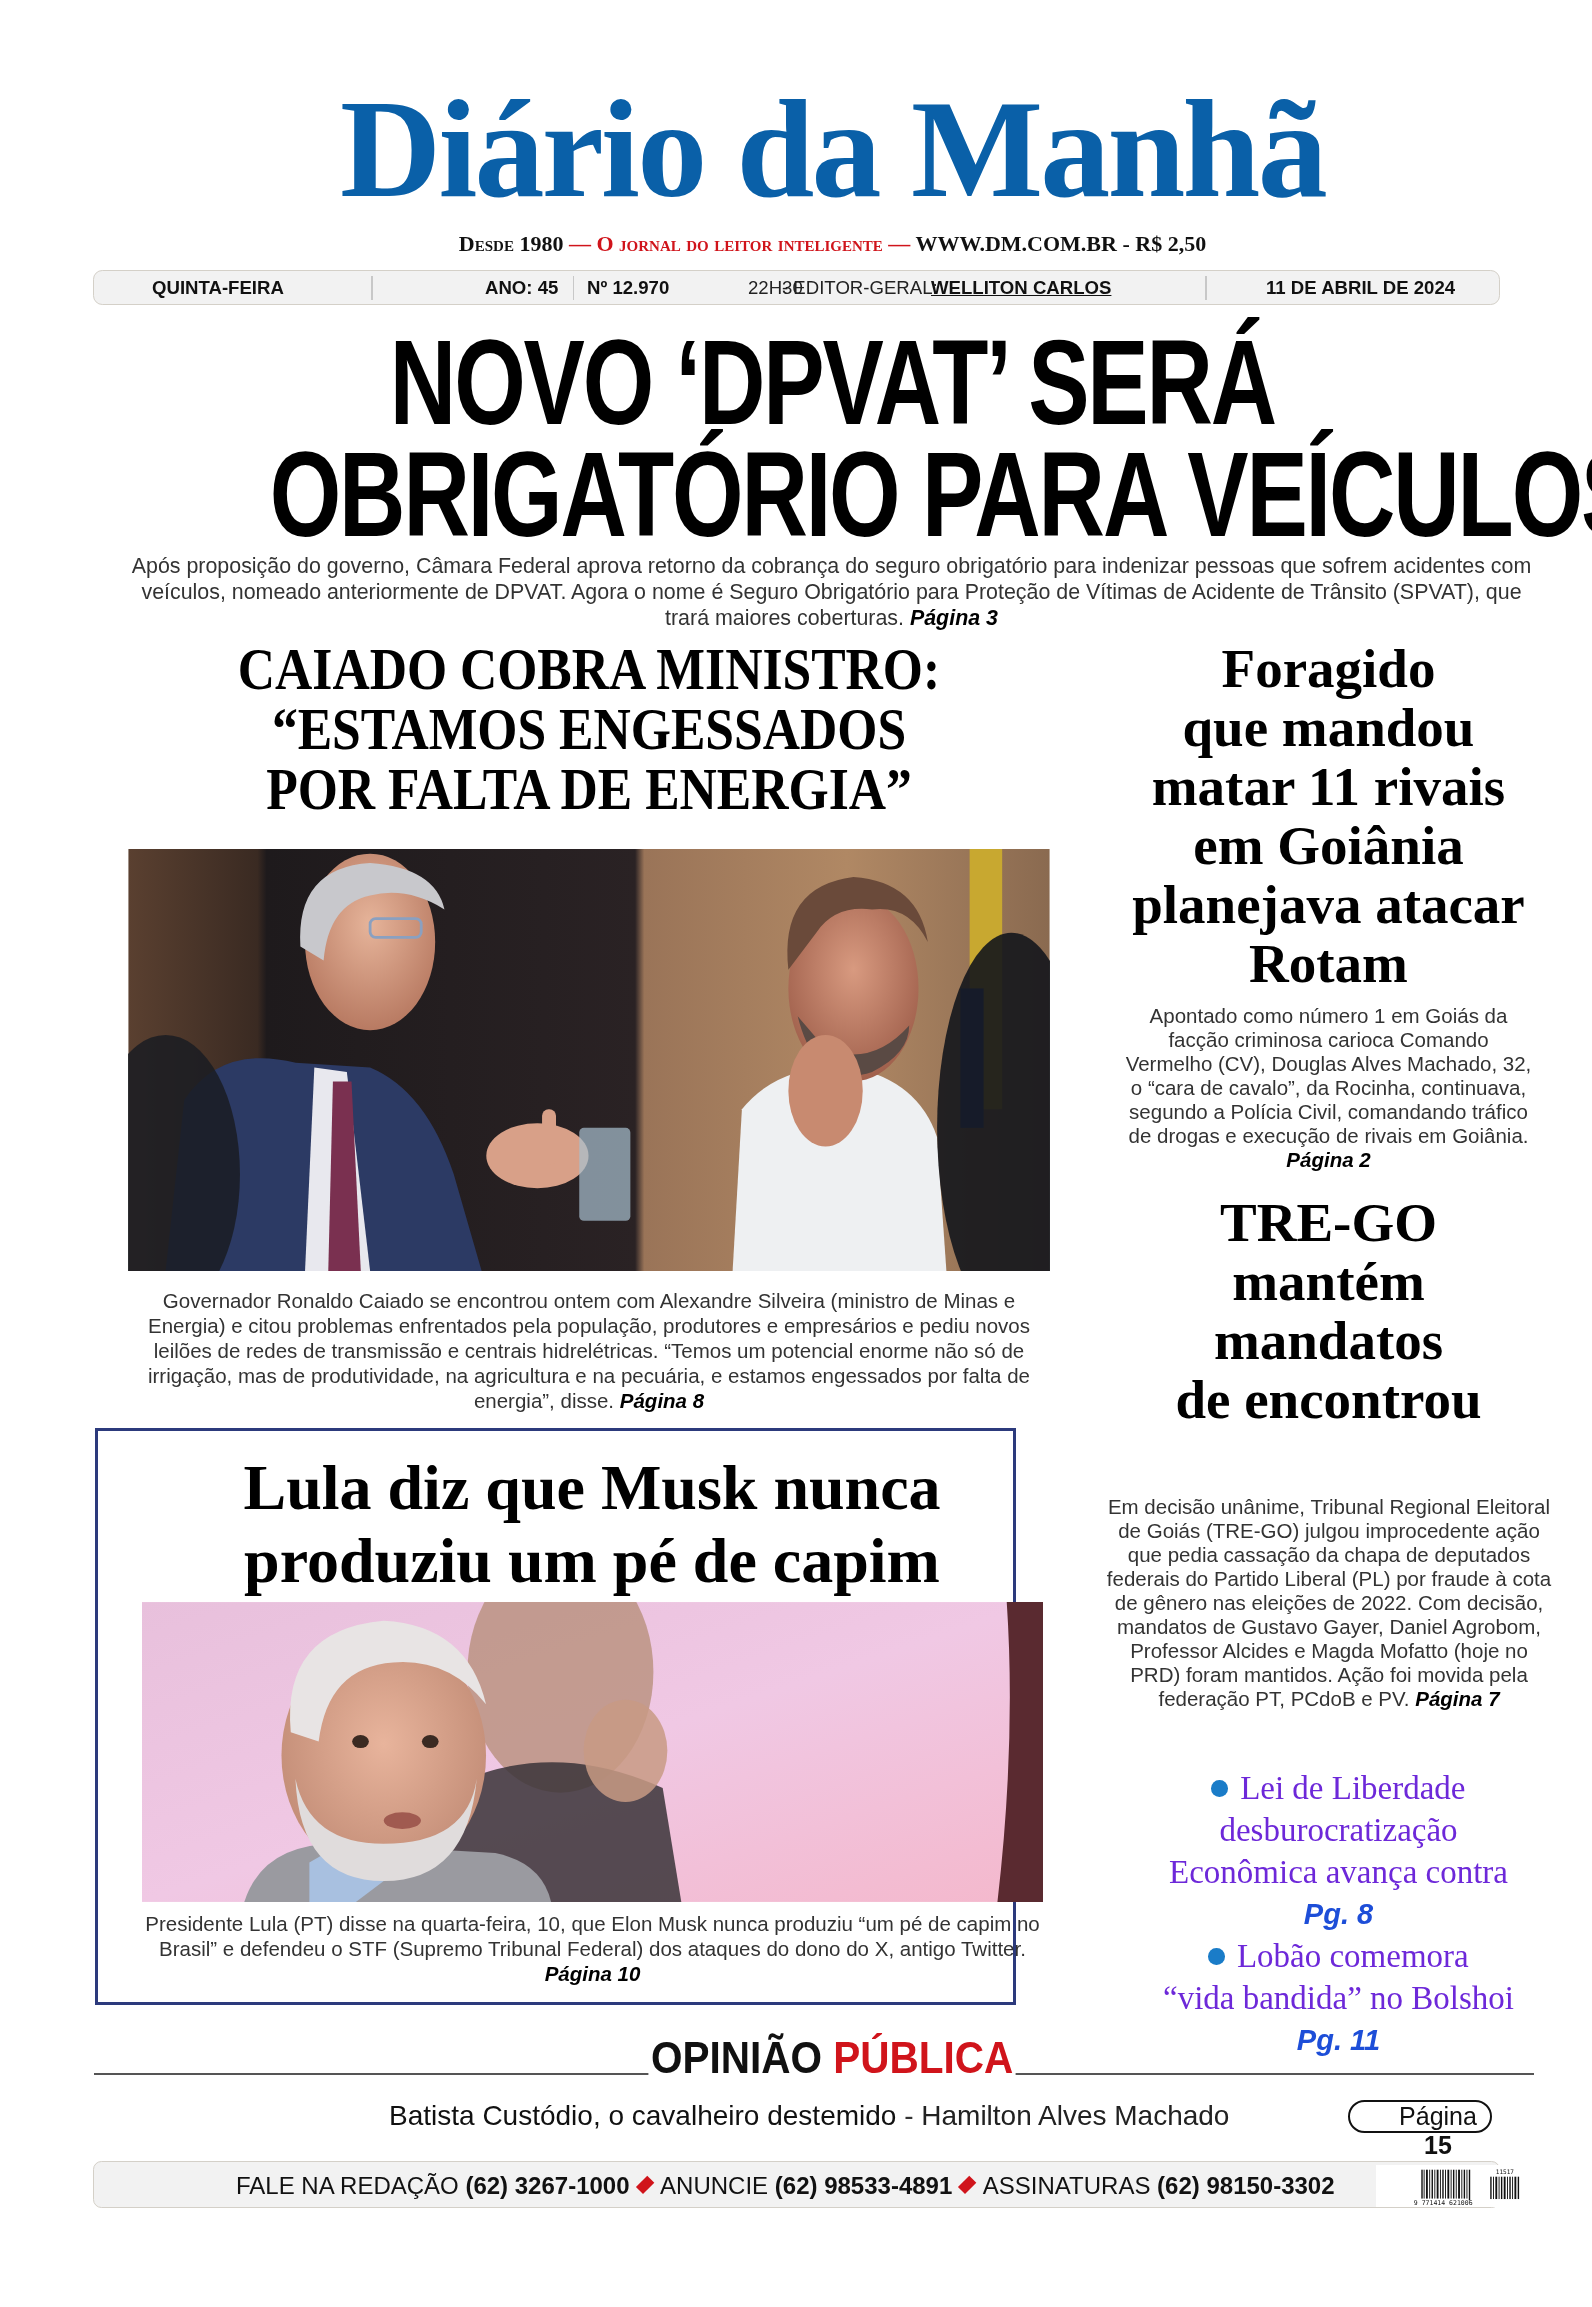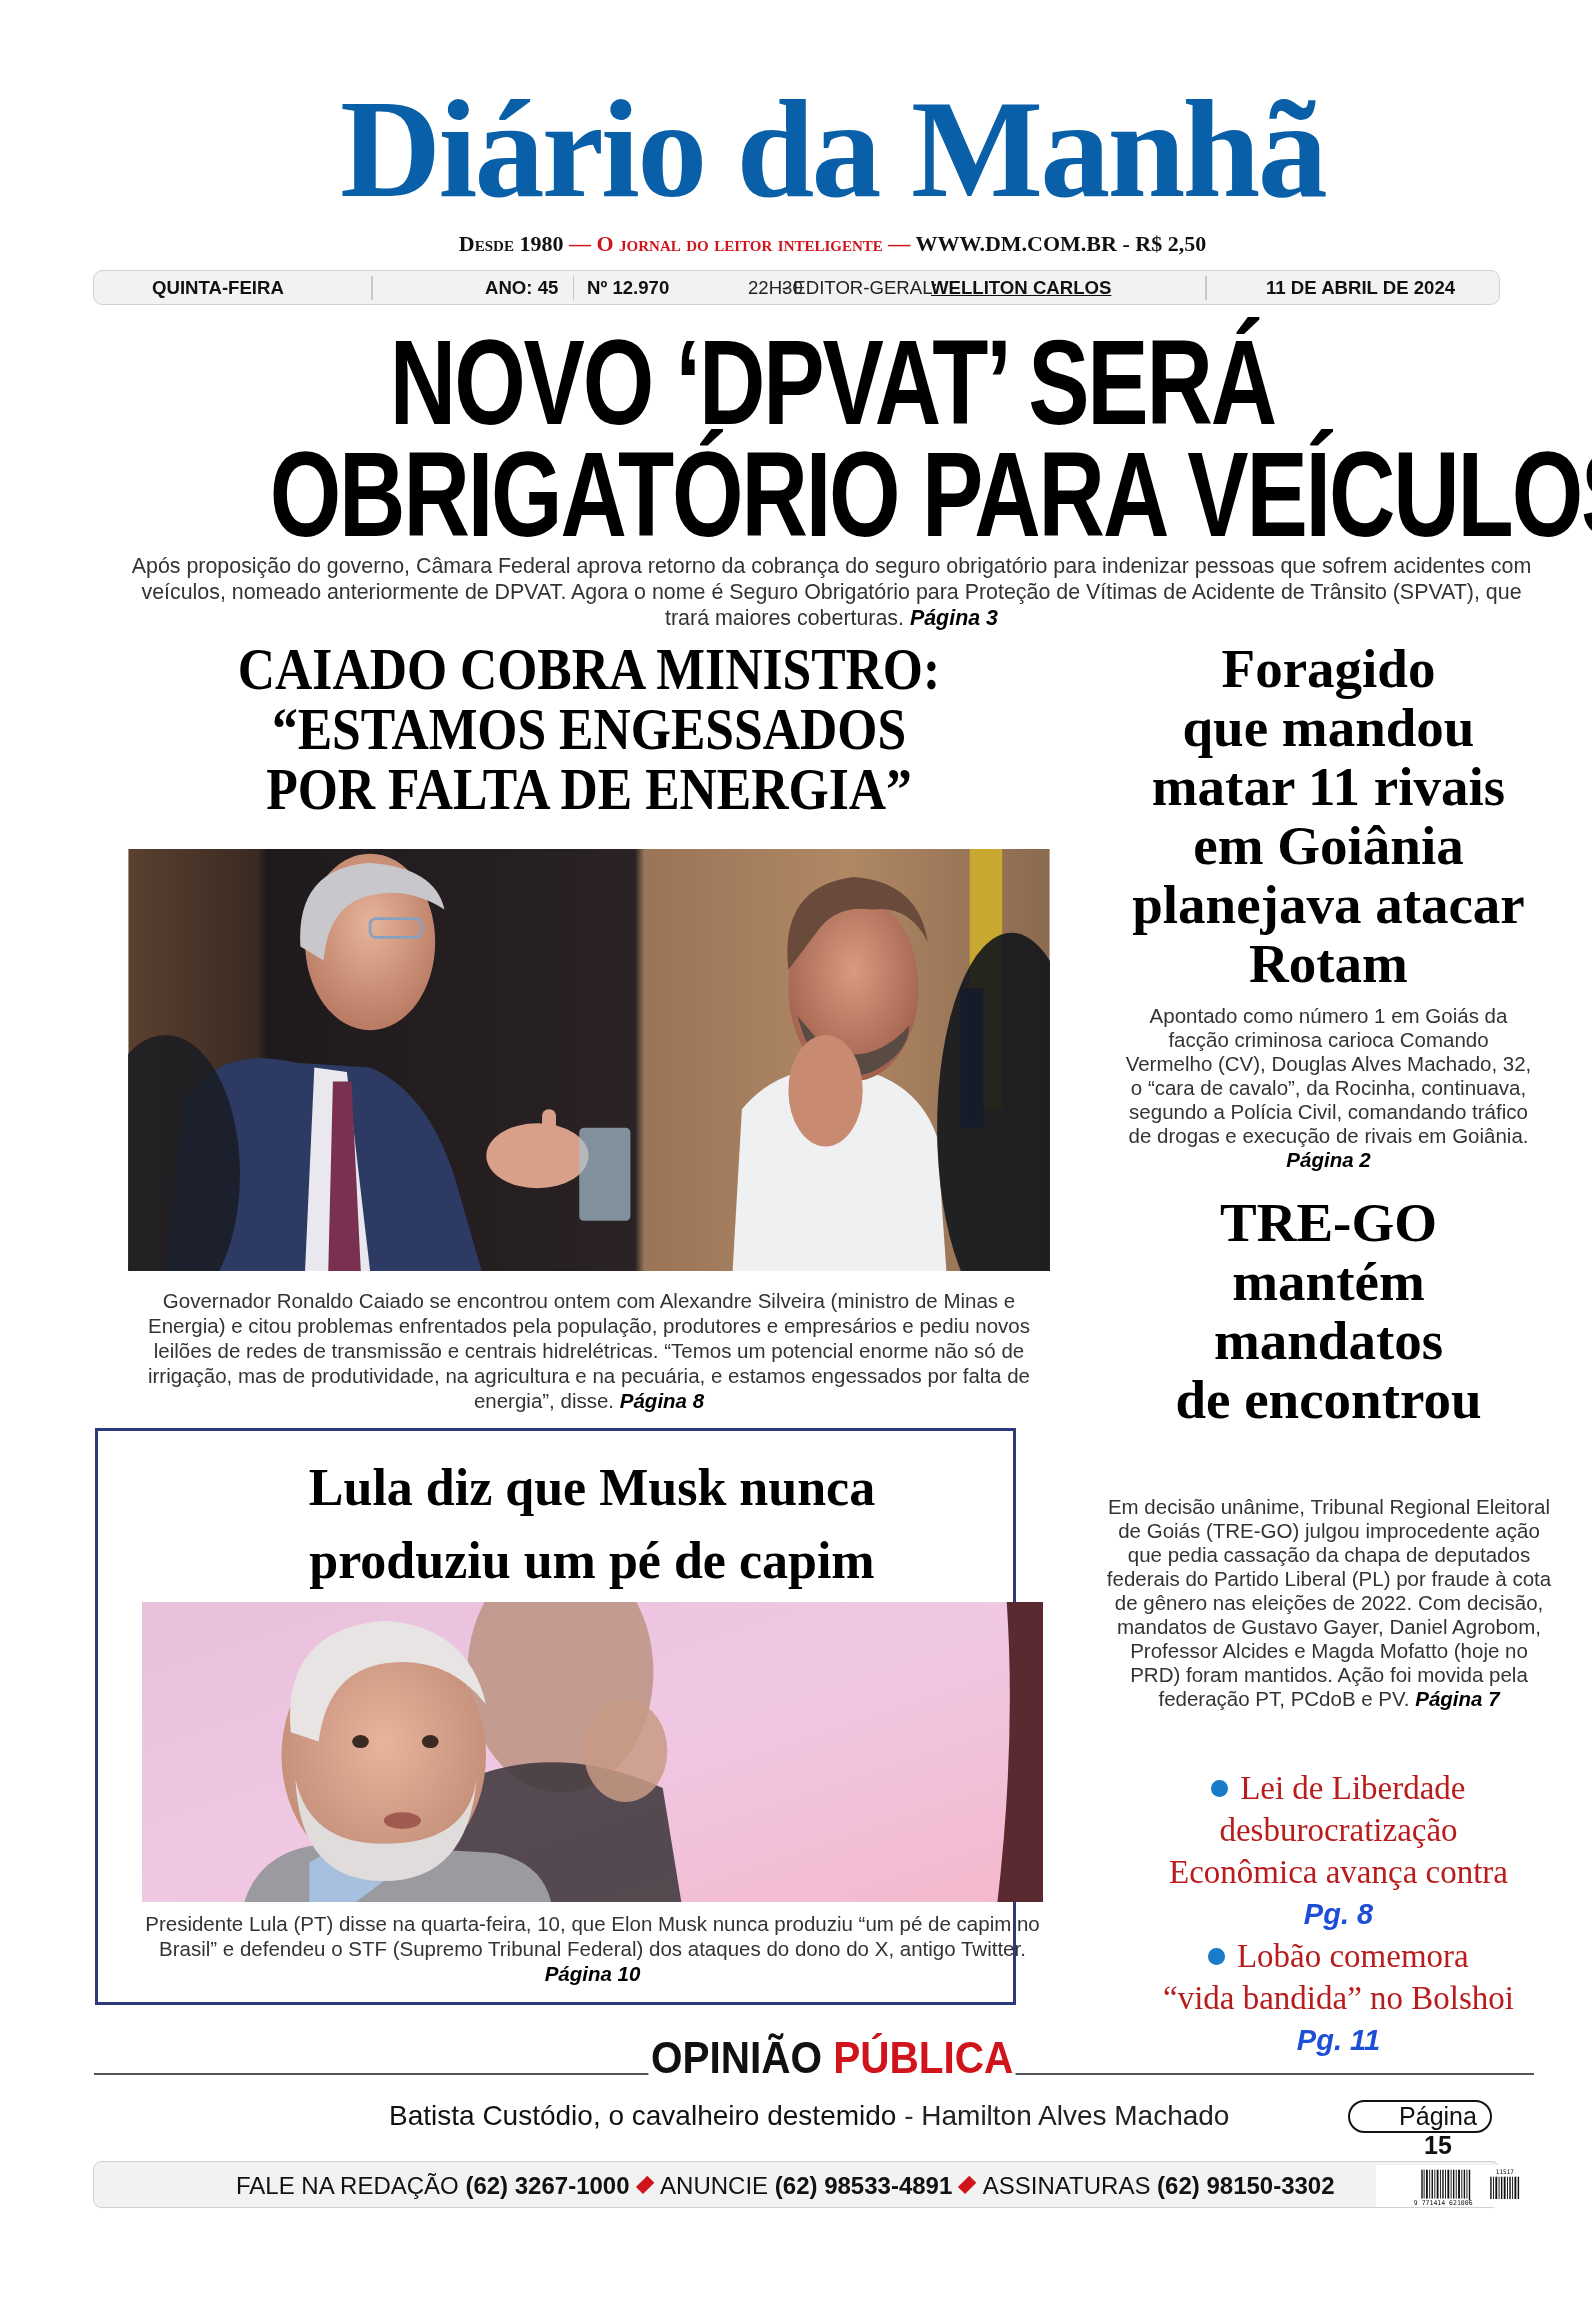--- a/index.html
+++ b/index.html
@@ -28,27 +28,27 @@
 
   
   .h2-serif { font-family:"Liberation Serif", serif; font-weight:bold; color:#000; text-align:center; }
   .caiado-title { left:88px; top:639px; width:930px; font-size:60px; line-height:60px; font-weight:normal; }
   .caiado-title .line { display:block; transform:scaleX(0.86); white-space:nowrap; font-weight:bold; }
   .photo1 { left:92px; top:849px; width:922px; height:422px; overflow:hidden; }
   .caption { font-size:20.5px; line-height:25px; color:#333; text-align:center; }
 
   
   .lula-box { left:95px; top:1428px; width:921px; height:577px; border:3.3px solid #2c3a7c; box-sizing:border-box; background:#fff; }
-  .lula-title { left:105px; top:1451px; width:902px; font-size:52px; line-height:73px; }
+  .lula-title { left:105px; top:1451px; width:902px; font-size:64px; line-height:73px; }
   .photo2 { left:106px; top:1602px; width:901px; height:300px; overflow:hidden; }
 
   
   .right-title { font-family:"Liberation Serif", serif; font-weight:bold; text-align:center; color:#000; font-size:55px; line-height:59px; }
   .deck { font-size:20.5px; line-height:24px; color:#333; text-align:center; }
-  .bullet-item { font-family:"Liberation Serif", serif; font-size:33px; line-height:42px; text-align:center; color:#b91c1c; }
+  .bullet-item { font-family:"Liberation Serif", serif; font-size:33px; line-height:42px; text-align:center; color:#6d28d9; }
   .dot { display:inline-block; width:16.7px; height:16.7px; border-radius:50%; background:#1a7cc8; vertical-align:middle; margin-right:12px; position:relative; top:-2.8px; }
   .pg-blue { font-family:"Liberation Sans", sans-serif; font-style:italic; font-weight:bold; color:#1d4ed8; font-size:29px; text-align:center; }
 
   
   .opiniao { left:0; top:2032px; width:1593px; text-align:center; font-family:"Liberation Sans", sans-serif; font-weight:bold; font-size:45px; line-height:51px; }
   .opiniao .inner { display:inline-block; transform:scaleX(0.9); background:#fff; padding:0 2.8px; }
   .opiniao .red { color:#d0141b; }
   .rule { left:94px; top:2073px; width:1404px; height:1.9px; background:#555; }
   .op-line { left:353px; top:2097px; font-size:28px; line-height:37px; color:#111; white-space:nowrap; }
   .op-line .dash { color:#333; }

